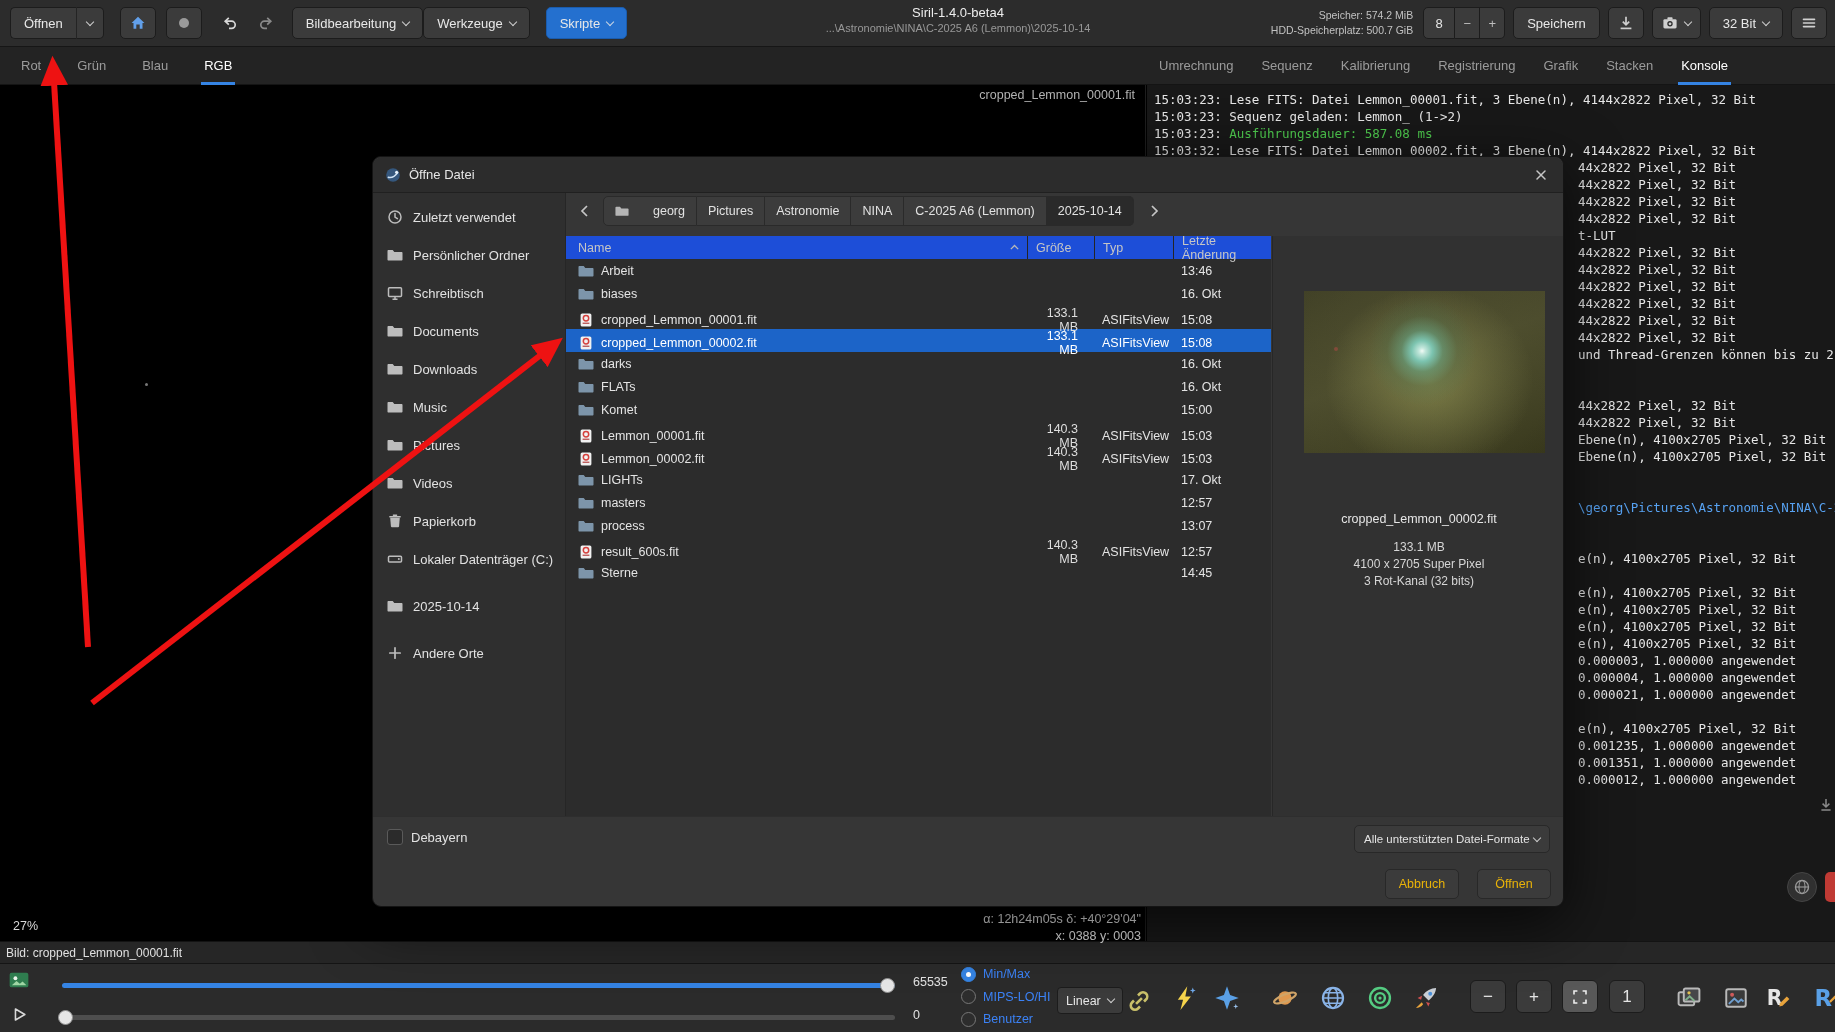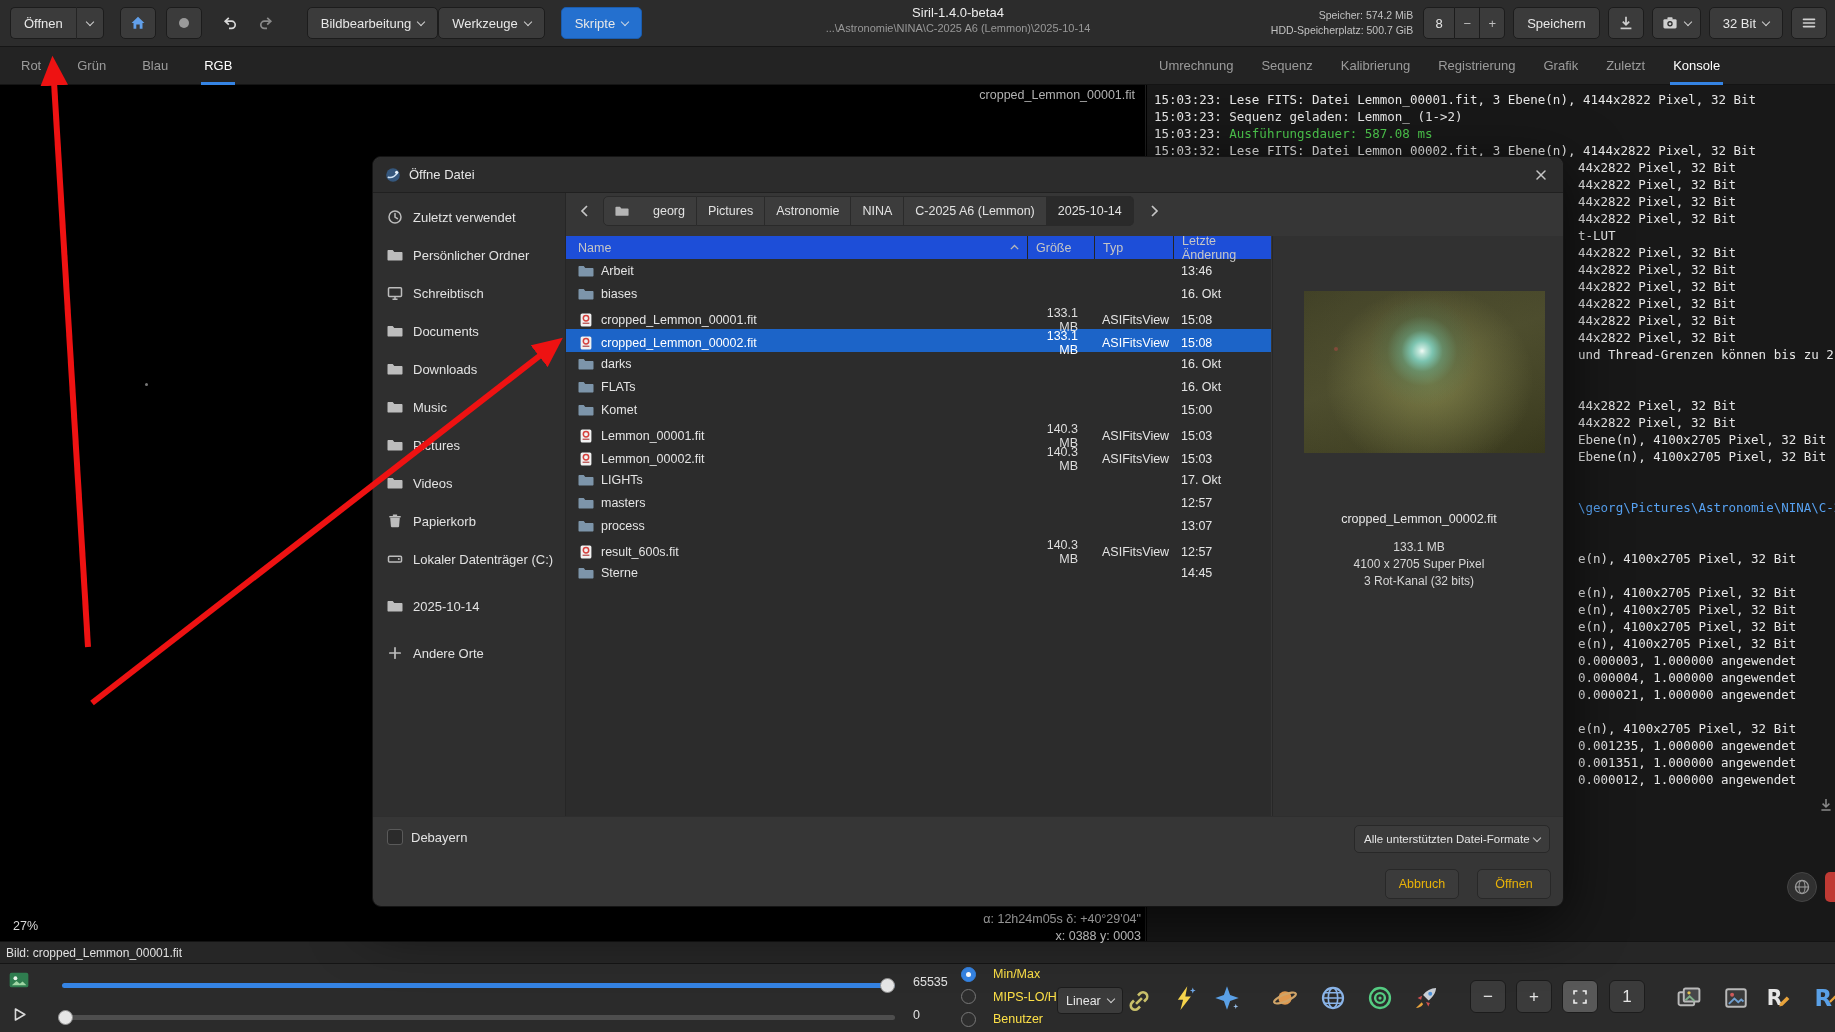--- a/index.html
+++ b/index.html
@@ -53,21 +53,21 @@
 .cmsg.green{color:#4ec94e}
 .cmsg.blue{color:#57a2f2}
 .cbtn-globe{position:absolute;left:640px;top:787px;width:30px;height:30px;border-radius:50%;background:#303030;border:1px solid #454545;display:flex;align-items:center;justify-content:center}
 .cbtn-stop{position:absolute;left:678px;top:787px;width:30px;height:30px;border-radius:5px;background:#c03a34;display:flex;align-items:center;justify-content:center;color:#fff}
 .cscroll{position:absolute;left:671px;top:712px;width:16px;height:16px;color:#8a8a8a}
 
 .toolbar{position:absolute;left:0;top:963px;width:100%;height:69px;background:#2b2b2b;border-top:1px solid #151515}
 .track{position:absolute;height:5px;border-radius:3px}
 .knob{position:absolute;width:15px;height:15px;border-radius:50%;background:#e6e6e6;border:1px solid #909090}
 .vlabel{position:absolute;font-size:12.5px;color:#e2e2e2}
-.rrow{position:absolute;left:961px;display:flex;align-items:center;gap:17px;font-size:12.5px;color:#fde047;height:16px}
+.rrow{position:absolute;left:961px;display:flex;align-items:center;gap:7px;font-size:12.5px;color:#3b82f6;height:16px}
 .radio{width:15px;height:15px;border-radius:50%;background:#2d2d2d;border:1px solid #777;flex:none}
 .radio.on{background:#3584e4;border-color:#3584e4;position:relative}
 .radio.on::after{content:"";position:absolute;left:4px;top:4px;width:5px;height:5px;border-radius:50%;background:#fff}
 .linbtn{position:absolute;left:1057px;top:23px;width:66px;height:27px;background:#3b3b3b;border:1px solid #1c1c1c;border-radius:4px;display:flex;align-items:center;justify-content:space-between;padding:0 8px;font-size:12.5px}
 .chain{position:absolute;left:1126px;top:24px;width:26px;height:26px}
 .cicon{position:absolute;width:26px;height:26px;top:21px}
 .cicon svg{width:100%;height:100%}
 .zbtn{position:absolute;top:16px;width:36px;height:33px;background:#3b3b3b;border:1px solid #1c1c1c;border-radius:6px;display:flex;align-items:center;justify-content:center;font-size:17px;color:#e4e4e4}
 .zbtn.lit{background:#585858}
 .tlicon{position:absolute}
@@ -165,21 +165,21 @@
       <div class="btn iconb flat" style="color:#8a8a8a">
           <span class="ic" style="color:#8a8a8a">
             <svg viewBox="0 0 16 16">
               <g transform="translate(16 0) scale(-1 1)">
                 <path d="M6.8 2.8 3.2 6.2l3.6 3.4" fill="none" stroke="currentColor" stroke-width="1.7"></path>
                 <path d="M3.6 6.2h6a3.6 3.6 0 0 1 0 7.2H7" fill="none" stroke="currentColor" stroke-width="1.7"></path>
               </g>
             </svg>
           </span>
         </div>
-      <div class="btn" style="margin-left:23px">
+      <div class="btn" style="margin-left:8px">
           <span>Bildbearbeitung</span>
           <span class="chev"></span>
         </div>
       <div class="btn" style="">
           <span>Werkzeuge</span>
           <span class="chev"></span>
         </div>
       <div class="btn blue" style="margin-left:16px">
           <span>Skripte</span>
           <span class="chev"></span>
@@ -241,21 +241,21 @@
         <div class="tab">Grün</div>
         <div class="tab">Blau</div>
         <div class="tab active">RGB</div>
       </div>
     <div class="tabs r">
         <div class="tab">Umrechnung</div>
         <div class="tab">Sequenz</div>
         <div class="tab">Kalibrierung</div>
         <div class="tab">Registrierung</div>
         <div class="tab">Grafik</div>
-        <div class="tab">Zuletzt</div>
+        <div class="tab">Stacken</div>
         <div class="tab active">Konsole</div>
       </div>
   </div>
 
   <div class="canvas">
     <div class="imglabel">cropped_Lemmon_00001.fit</div>
     <div class="stardot"></div>
   </div>
   <div class="zoomlabel">27%</div>
   <div class="coords">

